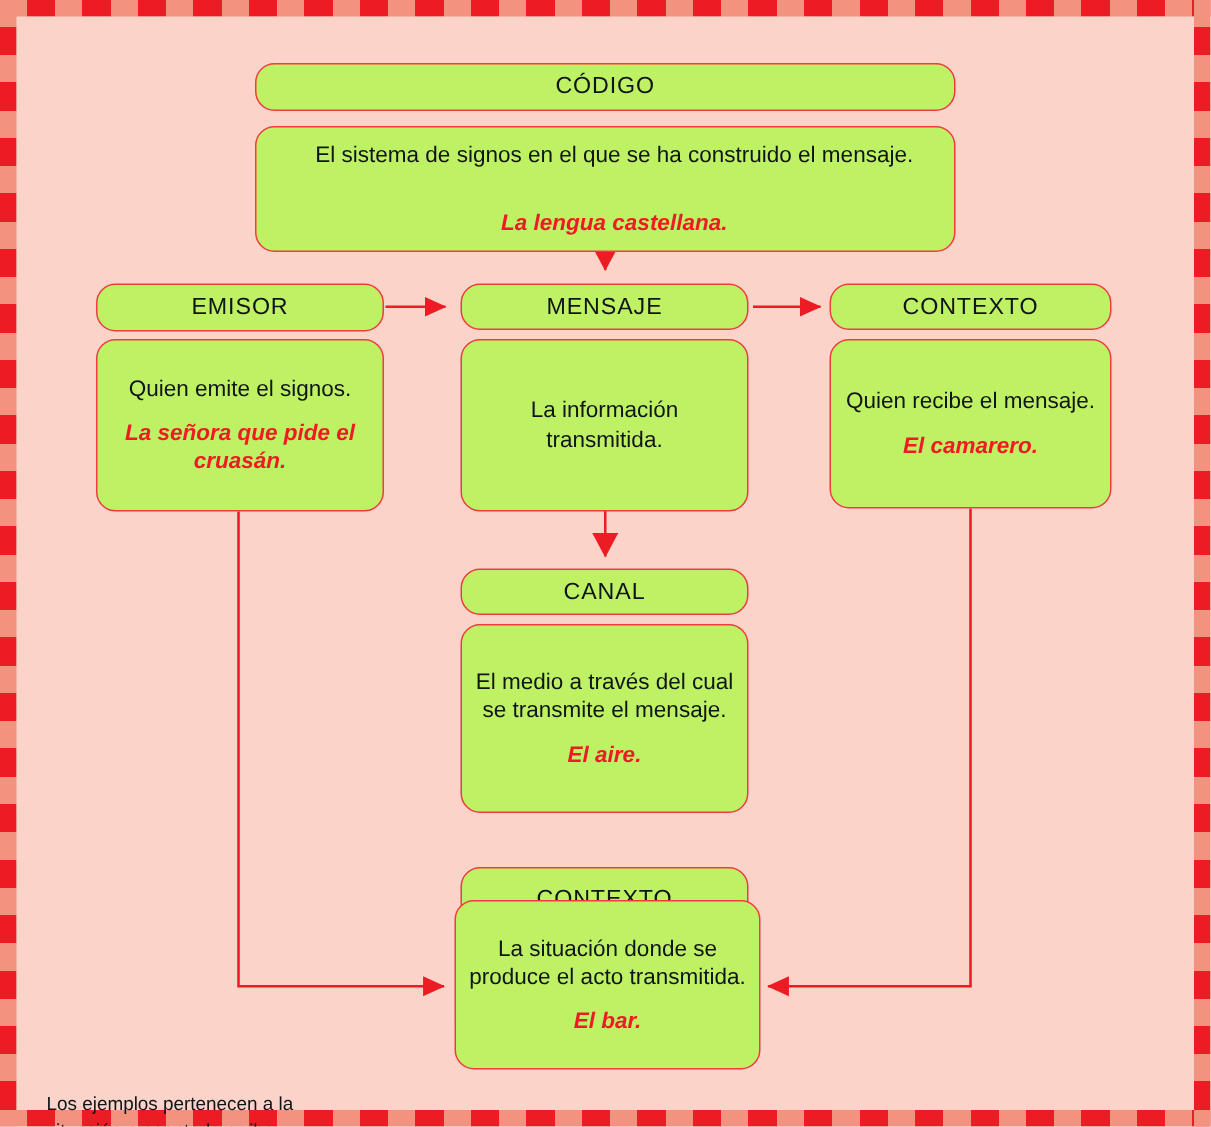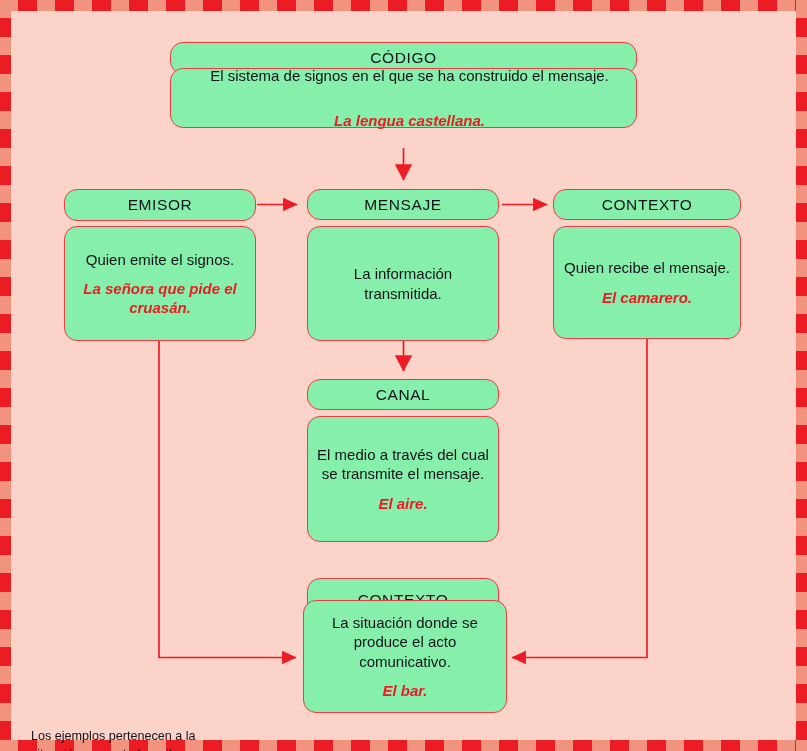--- a/index.html
+++ b/index.html
@@ -33,21 +33,21 @@
 
   .inner{
     position:absolute;left:11px;top:11px;
     width:785px;height:729px;
     background:#fbd3c8;
   }
 
   
   .box{
     position:absolute;
-    background:#86efac;
+    background:#bef264;
     border:1.6px solid #ef3b42;
     border-radius:13px;
     box-sizing:border-box;
   }
   .hdr{
     display:flex;align-items:center;justify-content:center;
     font-size:15.5px;letter-spacing:.6px;color:#111418;
   }
   .body{
     display:flex;flex-direction:column;align-items:center;justify-content:center;
@@ -116,21 +116,21 @@
     </g>
 
     <g>
       <path d="M647,339 L647,657.5 L512,657.5" fill="none" stroke="#ed1c24" stroke-width="1.7" marker-end="url(#ah-l)"></path>
     </g>
   </svg>
 
   <div class="box hdr" style="left:170px;top:42px;width:467px;height:32px;">
     <span>CÓDIGO</span>
   </div>
-  <div class="box body" style="left:170px;top:68px;width:467px;height:60px;padding-left:20px;">
+  <div class="box body" style="left:170px;top:84px;width:467px;height:84px;padding-left:20px;">
     <div class="desc">El sistema de signos en el que se ha construido el mensaje.</div>
     <div class="ex" style="margin-top:25px;">La lengua castellana.</div>
   </div>
 
   <div class="box hdr" style="left:64px;top:189px;width:192px;height:32px;">
     <span>EMISOR</span>
   </div>
   <div class="box body" style="left:64px;top:226px;width:192px;height:115px;">
     <div class="desc">Quien emite el signos.</div>
     <div class="ex">La señora que pide el cruasán.</div>
@@ -156,19 +156,19 @@
   </div>
   <div class="box body" style="left:307px;top:416px;width:192px;height:126px;">
     <div class="desc">El medio a través del cual se transmite el mensaje.</div>
     <div class="ex">El aire.</div>
   </div>
 
   <div class="box hdr" style="left:307px;top:563px;width:192px;height:44px;margin-top:15px;">
     <span>CONTEXTO</span>
   </div>
   <div class="box body" style="left:303px;top:600px;width:204px;height:113px;">
-    <div class="desc">La situación donde se produce el acto comunicativo.</div>
+    <div class="desc">La situación donde se produce el acto transmitida.</div>
     <div class="ex">El bar.</div>
   </div>
 
   <div class="note" style="left:31px;top:684px;width:200px;margin-top:44px;">Los ejemplos pertenecen a la situación presentada arriba.</div>
 
 </div>
 
 </body></html>

